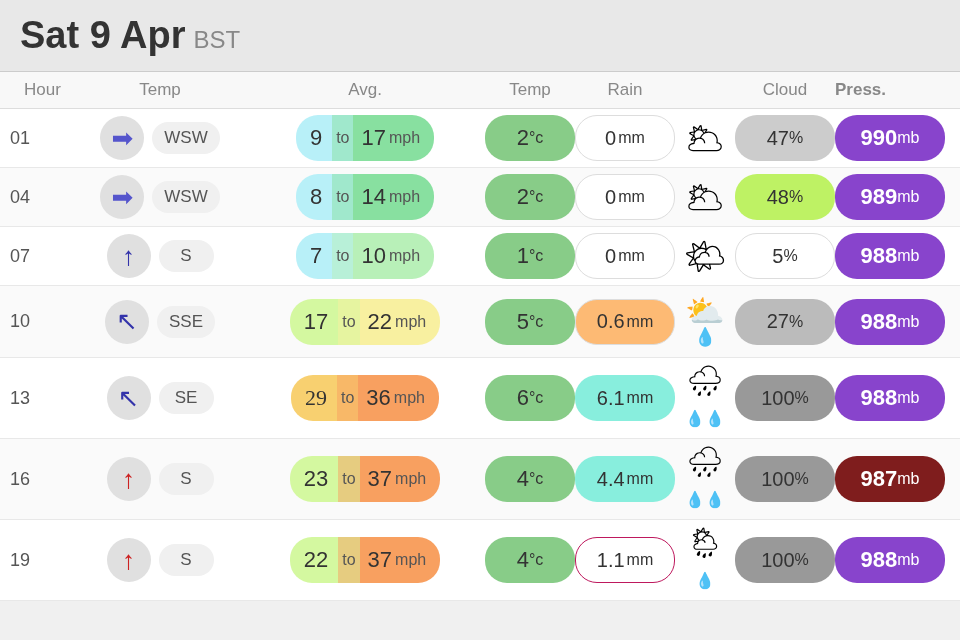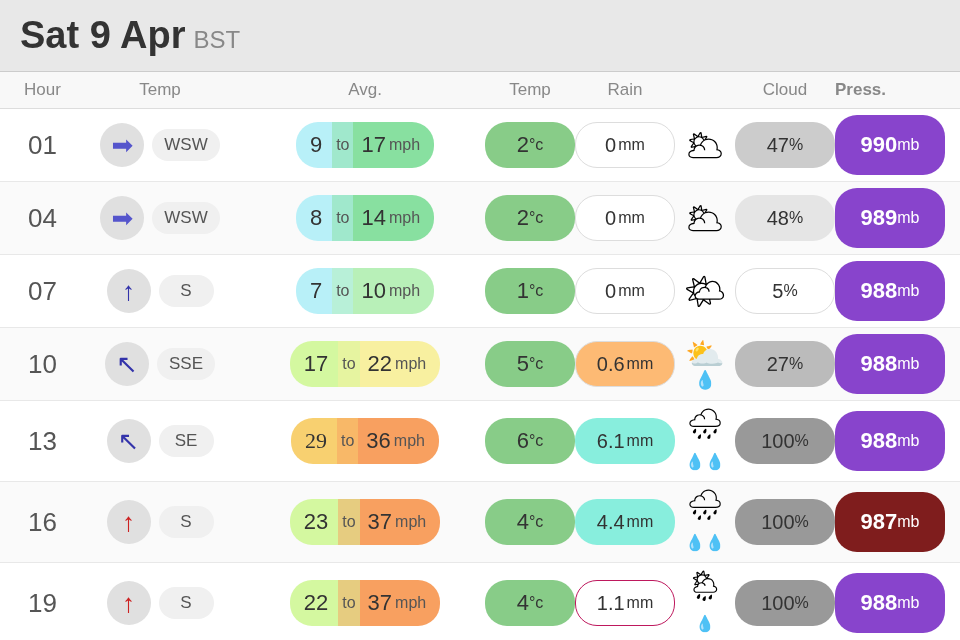--- a/index.html
+++ b/index.html
@@ -49,25 +49,25 @@
     .row {
       display: flex;
       align-items: center;
       padding: 6px 10px;
       border-bottom: 1px solid #e8e8e8;
       background: #fff;
     }
     .row:nth-child(even) { background: #fafafa; }
 
     .hour-label {
-      font-size: 26px;
+      font-size: 18px;
       font-weight: 500;
       color: #555;
       width: 65px;
-      text-align: center;
+      text-align: left;
     }
 
     .wind-cell {
       width: 170px;
       display: flex;
       align-items: center;
       justify-content: center;
       gap: 8px;
     }
 
@@ -132,21 +132,21 @@
       align-items: center;
       justify-content: center;
       padding: 0 10px;
       font-size: 20px;
       font-weight: 500;
       width: 100px;
     }
 
     .press-pill {
       border-radius: 22px;
-      height: 60px;
+      height: 46px;
       display: flex;
       align-items: center;
       justify-content: center;
       padding: 0 10px;
       font-size: 22px;
       font-weight: 600;
       width: 110px;
       color: #fff;
     }
 
@@ -240,21 +240,21 @@
       <div class="wind-dir">WSW</div>
     </div>
     <div class="avg-gust-combined">
       <div class="avg-num" style="background:#b8f0f8;">8</div>
       <div class="to-mid" style="background:#a0e8cc;"> to </div>
       <div class="gust-num" style="background:#88e0a0;">14 <span style="font-size:16px; color:#555; margin-left:3px;">mph</span></div>
     </div>
     <div class="temp-pill" style="background:#88cc88; color:#333;">2<span style="font-size:16px;">°c</span></div>
     <div class="rain-pill" style="background:#ffffff; border: 1px solid #ddd; color:#333;">0 <span style="font-size:16px; margin-left:2px;">mm</span></div>
     <div class="cloud-icon-cell"><span style="font-size:32px;">🌥</span></div>
-    <div class="cloud-pct-pill" style="background:#e5e5e5; border: none; color:#333;">48 <span style="font-size:16px;">%</span></div>
+    <div class="cloud-pct-pill" style="background:#bef264; border: none; color:#333;">48 <span style="font-size:16px;">%</span></div>
     <div class="press-pill" style="background:#8844cc;">989 <span style="font-size:16px; font-weight:400;">mb</span></div>
   </div>
     <div class="row">
     <div class="hour-label">07</div>
     <div class="wind-cell">
       <div class="wind-arrow-container">
         <span class="wind-arrow" style="color:#3333aa; transform: none;">↑</span>
       </div>
       <div class="wind-dir">S</div>
     </div>

